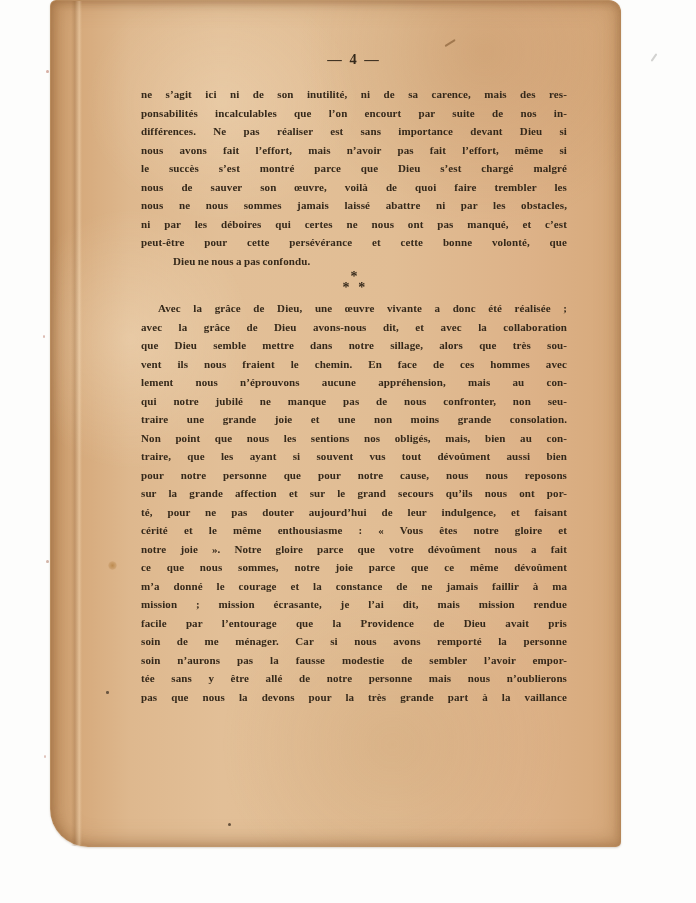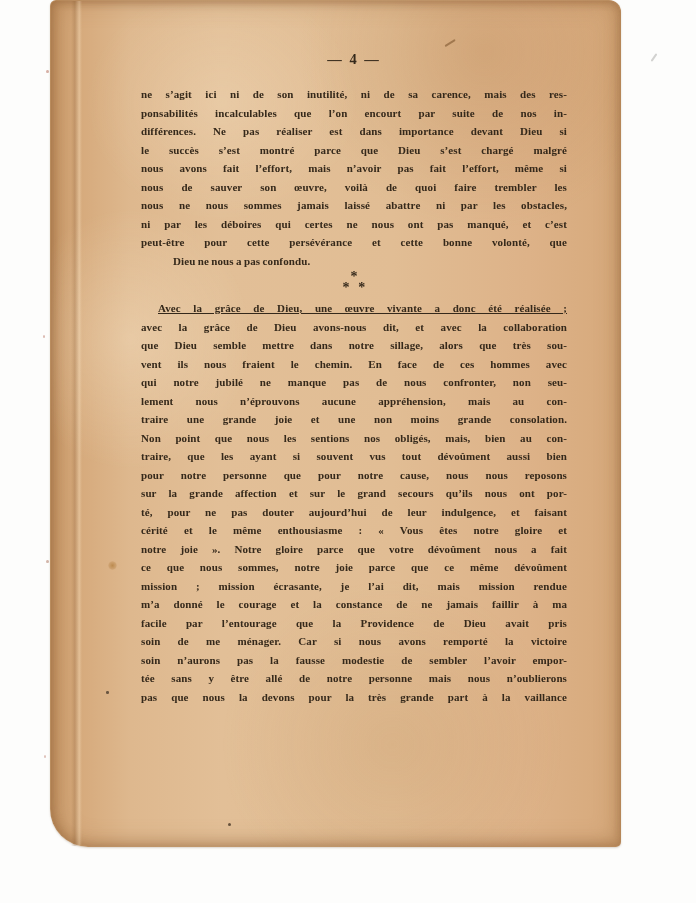--- a/index.html
+++ b/index.html
@@ -64,21 +64,21 @@
     word-spacing: -0.5px;
   }
   #para-0 { margin-top: 17px; }
   #para-1 { margin-top: 6px; }
   .line {
     line-height: 18.5px;
     text-align: justify;
     text-align-last: justify;
   }
   .line.last-left { text-align-last: left; margin-left: 32px; }
-  .line.indent { text-indent: 17px; text-decoration: underline; }
+  .line.indent { text-indent: 17px; }
   .it { font-style: italic; }
   .asterism {
     margin-top: 1px;
     text-align: center;
     font-weight: bold;
     font-size: 14px;
     color: #35291b;
   }
   .asterism .row { line-height: 11px; }
   .asterism .row2 { word-spacing: 5px; }
@@ -124,55 +124,55 @@
 
 <div class="paper">
   <div class="crease"></div>
 
   <div class="textblock">
     <div class="pagenum">— 4 —</div>
 
     <div class="para" id="para-0">
         <div class="line"><span>ne s’agit ici ni de son inutilité, ni de sa carence, mais des res-</span></div>
         <div class="line"><span>ponsabilités incalculables que l’on encourt par suite de nos in-</span></div>
-        <div class="line"><span>différences. Ne pas réaliser est dans importance devant Dieu si</span></div>
+        <div class="line"><span>différences. Ne pas réaliser est sans importance devant Dieu si</span></div>
+        <div class="line"><span>nous avons fait l’effort, mais n’avoir pas fait l’effort, même si</span></div>
         <div class="line"><span>le succès s’est montré parce que Dieu s’est chargé malgré</span></div>
-        <div class="line"><span>nous avons fait l’effort, mais n’avoir pas fait l’effort, même si</span></div>
         <div class="line"><span>nous de sauver son œuvre, voilà de quoi faire trembler les</span></div>
         <div class="line"><span>nous ne nous sommes jamais laissé abattre ni par les obstacles,</span></div>
         <div class="line"><span>ni par les déboires qui certes ne nous ont pas manqué, et c’est</span></div>
         <div class="line"><span>peut-être pour cette persévérance et cette bonne volonté, que</span></div>
         <div class="line last-left"><span>Dieu ne nous a pas confondu.</span></div>
       </div>
 
     <div class="asterism">
       <div class="row row1">*</div>
       <div class="row row2">* *</div>
     </div>
 
     <div class="para" id="para-1">
         <div class="line indent"><span>Avec la grâce de Dieu, une œuvre vivante a donc été réalisée ;</span></div>
         <div class="line"><span>avec la grâce de Dieu avons-nous dit, et avec la collaboration</span></div>
         <div class="line"><span>que Dieu semble mettre dans notre sillage, alors que très sou-</span></div>
         <div class="line"><span>vent ils nous fraient le chemin. En face de ces hommes avec</span></div>
+        <div class="line"><span>lement nous n’éprouvons aucune appréhension, mais au con-</span></div>
         <div class="line"><span>qui notre jubilé ne manque pas de nous confronter, non seu-</span></div>
-        <div class="line"><span>lement nous n’éprouvons aucune appréhension, mais au con-</span></div>
         <div class="line"><span>traire une grande joie et une non moins grande consolation.</span></div>
         <div class="line"><span>Non point que nous les sentions nos obligés, mais, bien au con-</span></div>
         <div class="line"><span>traire, que les ayant si souvent vus tout dévoûment aussi bien</span></div>
         <div class="line"><span>pour notre personne que pour notre cause, nous nous reposons</span></div>
         <div class="line"><span>sur la grande affection et sur le grand secours qu’ils nous ont por-</span></div>
         <div class="line"><span>té, pour ne pas douter aujourd’hui de leur indulgence, et faisant</span></div>
         <div class="line"><span>cérité et le même enthousiasme : « Vous êtes notre gloire et</span></div>
         <div class="line"><span>notre joie ». Notre gloire parce que votre dévoûment nous a fait</span></div>
         <div class="line"><span>ce que nous sommes, notre joie parce que ce même dévoûment</span></div>
+        <div class="line"><span>m’a donné le courage et la constance de ne jamais faillir à ma</span></div>
         <div class="line"><span>mission ; mission écrasante, je l’ai dit, mais mission rendue</span></div>
-        <div class="line"><span>m’a donné le courage et la constance de ne jamais faillir à ma</span></div>
         <div class="line"><span>facile par l’entourage que la Providence de Dieu avait pris</span></div>
-        <div class="line"><span>soin de me ménager. Car si nous avons remporté la victoire</span></div>
+        <div class="line"><span>soin de me ménager. Car si nous avons remporté la personne</span></div>
         <div class="line"><span>soin n’aurons pas la fausse modestie de sembler l’avoir empor-</span></div>
         <div class="line"><span>tée sans y être allé de notre personne mais nous n’oublierons</span></div>
         <div class="line"><span>pas que nous la devons pour la très grande part à la vaillance</span></div>
       </div>
   </div>
 </div>
 
 <div class="artifact stain-dot"></div>
 <div class="artifact speck-a"></div>
 <div class="artifact speck-b"></div>

